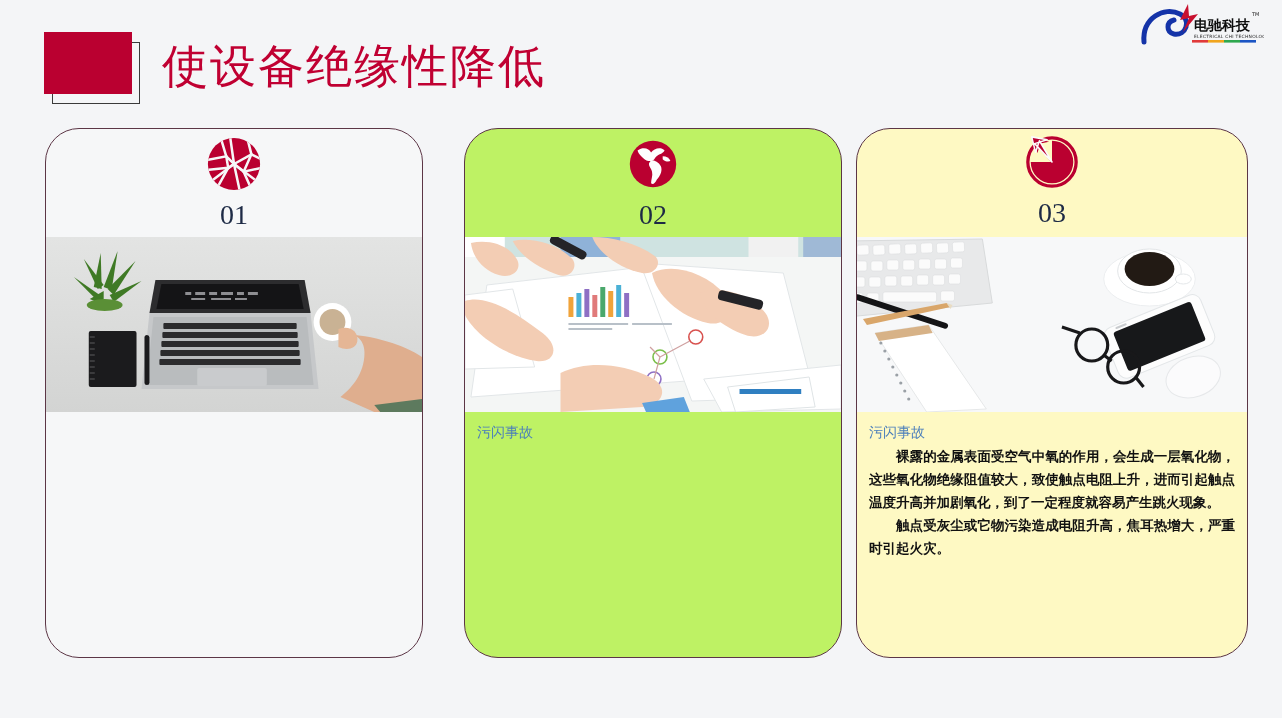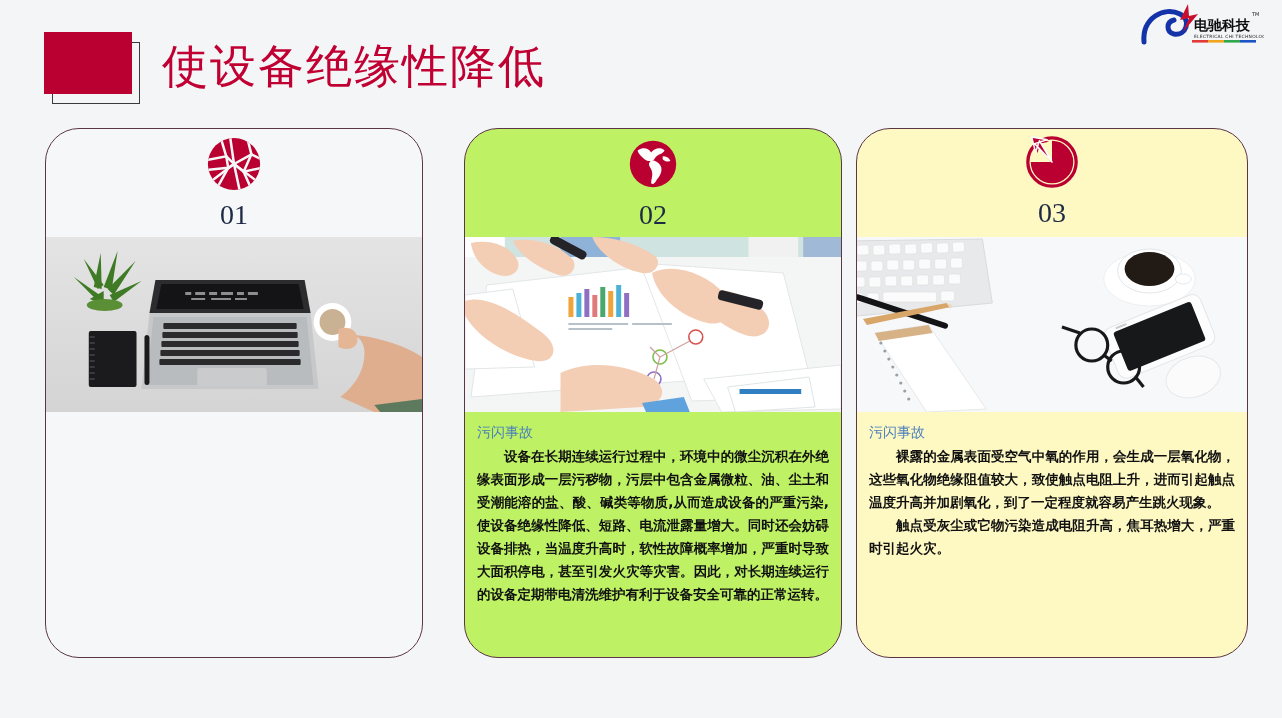--- a/index.html
+++ b/index.html
@@ -354,21 +354,20 @@
         </g>
 
         <polygon points="264,150 346,140 352,170 272,175" fill="#ffffff" stroke="#dfe4e6"></polygon>
         <rect x="276" y="152" width="62" height="5" fill="#2f7fc1"></rect>
         <polygon points="178,166 220,160 226,175 182,175" fill="#5fa2dd"></polygon>
       </svg>
     </div>
 
     <div class="card-body">
       <div class="sub-title">污闪事故</div>
-      <p class="para indent">设备在长期连续运行过程中，环境中的微尘沉积在外绝缘表面形成一层污秽物，污层中包含金属微粒、油、尘土和受潮能溶的盐、酸、碱类等物质,从而造成设备的严重污染,使设备绝缘性降低、短路、电流泄露量增大。同时还会妨碍设备排热，当温度升高时，软性故障概率增加，严重时导致大面积停电，甚至引发火灾等灾害。因此，对长期连续运行的设备定期带电清洗维护有利于设备安全可靠的正常运转。</p>
     </div>
   </div>
 
   <div class="card c3">
     <div class="card-top">
       <div class="badge-wrap">
         <span class="badge-icon">
           <svg viewBox="0 0 60 60" width="58" height="58" xmlns="http://www.w3.org/2000/svg">
             <circle cx="30" cy="30" r="25" fill="none" stroke="#ba0030" stroke-width="3.4"></circle>
             <path d="M30 30 L30 8 A22 22 0 1 1 8 30 Z" fill="#ba0030"></path>

